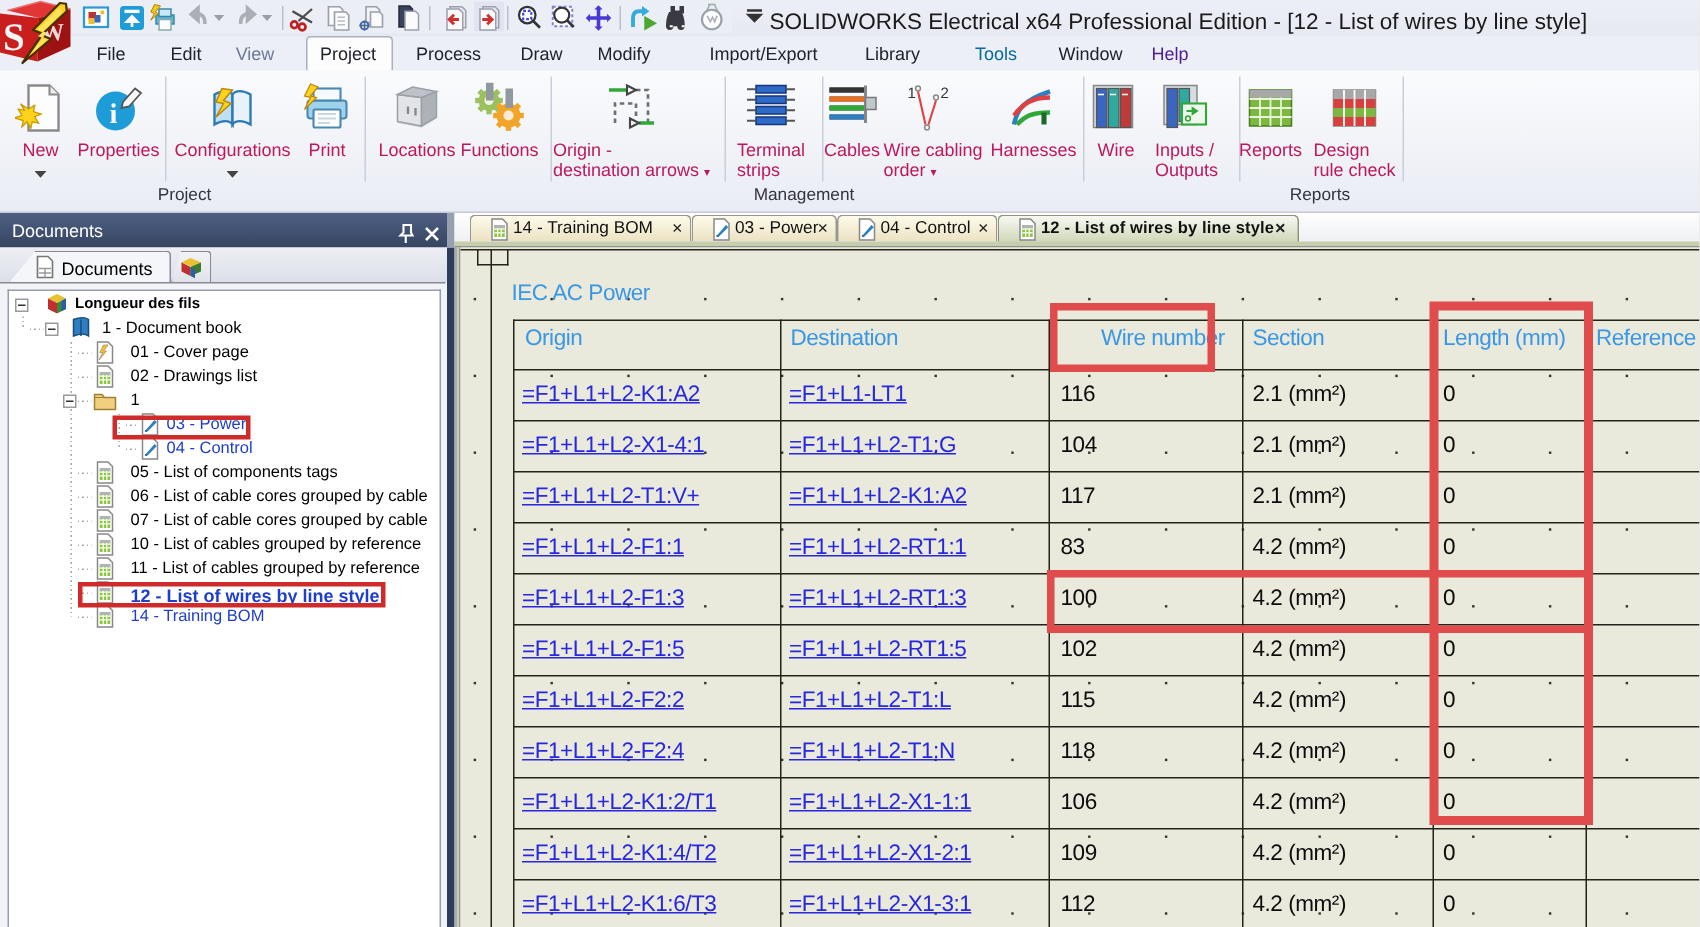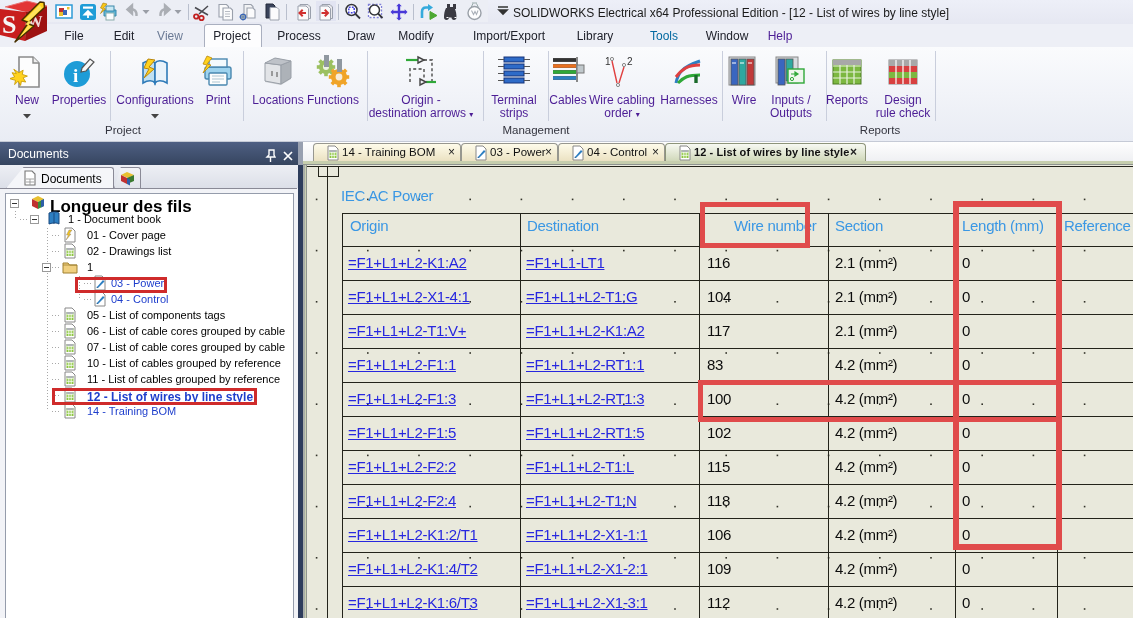--- a/index.html
+++ b/index.html
@@ -1,29 +1,29 @@
 <!DOCTYPE html>
 <html><head><meta charset="utf-8"><style>
 *{margin:0;padding:0;box-sizing:border-box;}
 html,body{width:1133px;height:618px;overflow:hidden;}
 body{font-family:"Liberation Sans",sans-serif;position:relative;background:#E8EAF3;}
 .ab{position:absolute;}
 .ctr{transform:translateX(-50%);white-space:nowrap;}
 
 #titlebar{left:0;top:0;width:1133px;height:24px;background:linear-gradient(#EDEFF8,#E6E8F2);}
-#titletext{left:513px;top:6px;font-size:12px;color:#1a1a1a;white-space:nowrap;}
+#titletext{left:513px;top:6px;font-size:15px;color:#1a1a1a;white-space:nowrap;}
 .qsep{top:4px;width:1px;height:16px;background:#B9BFCD;}
 
 #menubar{left:0;top:24px;width:1133px;height:23px;background:#EDEFF6;}
 .menu{top:29px;font-size:12px;color:#20222c;}
 #mtab{left:204px;top:24px;width:58px;height:23px;background:#FDFDFE;border:1px solid #A9AFBF;border-bottom:none;border-radius:3px 3px 0 0;}
 
 #ribbon{left:0;top:47px;width:1133px;height:94px;background:linear-gradient(#FAFBFD,#E9ECF4);}
 .rsep{top:51px;width:1px;height:70px;background:#C9CEDC;}
-.rlab{top:94px;font-size:12px;color:#4c1d95;text-align:center;line-height:12.5px;}
+.rlab{top:94px;font-size:12px;color:#be185d;line-height:12.5px;}
 .glab{top:124px;font-size:11.5px;color:#33343e;}
 
 #wsband{left:0;top:140.5px;width:1133px;height:1px;background:#C5CAD6;}
 #navy{left:297.5px;top:165px;width:5px;height:453px;background:#2E3D5C;}
 
 #panel{left:0;top:141.5px;width:297.5px;height:476.5px;background:#F2F3F7;}
 #phead{left:0;top:141.5px;width:297.5px;height:23px;background:linear-gradient(#4E5F83,#36455F);}
 #pedge{left:297.5px;top:141.5px;width:5px;height:23.5px;background:#98A0B0;}
 #phead span{position:absolute;left:8px;top:5px;color:#fff;font-size:12px;}
 #ptabs{left:0;top:164.5px;width:297.5px;height:23px;background:linear-gradient(#EDEFF4,#DCDFE8);}
@@ -384,21 +384,21 @@
 <div class="ab" style="left:84px;top:283px;width:7px;height:1px;background-image:repeating-linear-gradient(90deg,#A8A8A8 0 1px,transparent 1px 3px)"></div>
 <div class="ab" style="left:84px;top:299px;width:7px;height:1px;background-image:repeating-linear-gradient(90deg,#A8A8A8 0 1px,transparent 1px 3px)"></div>
 <div class="ab" style="left:10px;top:199px;width:9px;height:9px;background:#fff;border:1px solid #9a9a9a"></div>
 <div class="ab" style="left:12px;top:203px;width:5px;height:1px;background:#333"></div>
 <svg class="ab" style="left:30px;top:195px" width="16" height="16" viewBox="0 0 16 16">
     <path d="M2 4l6-3 6 3-6 3z" fill="#E8C030"></path>
     <path d="M2 4l6 3v7l-6-3z" fill="#C03030"></path>
     <path d="M8 7l6-3v7l-6 3z" fill="#3A8A3A"></path>
     <path d="M11 5.5l3-1.5v7l-3 1.5z" fill="#2D5FA8"></path>
   </svg>
-<div class="ti" style="left:50px;top:197px;font-weight:bold;font-size:17px">Longueur des fils</div>
+<div class="ti" style="left:50px;top:197px;font-weight:bold;font-size:10px">Longueur des fils</div>
 <div class="ab" style="left:30px;top:215px;width:9px;height:9px;background:#fff;border:1px solid #9a9a9a"></div>
 <div class="ab" style="left:32px;top:219px;width:5px;height:1px;background:#333"></div>
 <svg class="ab" style="left:46px;top:211px" width="16" height="16" viewBox="0 0 16 16">
     <path d="M3 2c4-1.5 8-1.5 10 0v11c-2-1.5-6-1.5-10 0z" fill="#2D7FC2" stroke="#1A4A80" stroke-width="1"></path>
     <path d="M8 2v11" stroke="#1A4A80" stroke-width="1"></path>
   </svg>
 <div class="ti " style="left:68px;top:213px;">1 - Document book</div>
 <svg class="ab" style="left:62px;top:227px" width="16" height="16" viewBox="0 0 16 16">
     <path d="M3 1h7l3 3v11H3z" fill="#fff" stroke="#888" stroke-width="1"></path>
     <path d="M7 3l-2.5 5h2l-2.5 5 5-6h-2l3-4z" fill="#F5C518" stroke="#987" stroke-width="0.5"></path>

